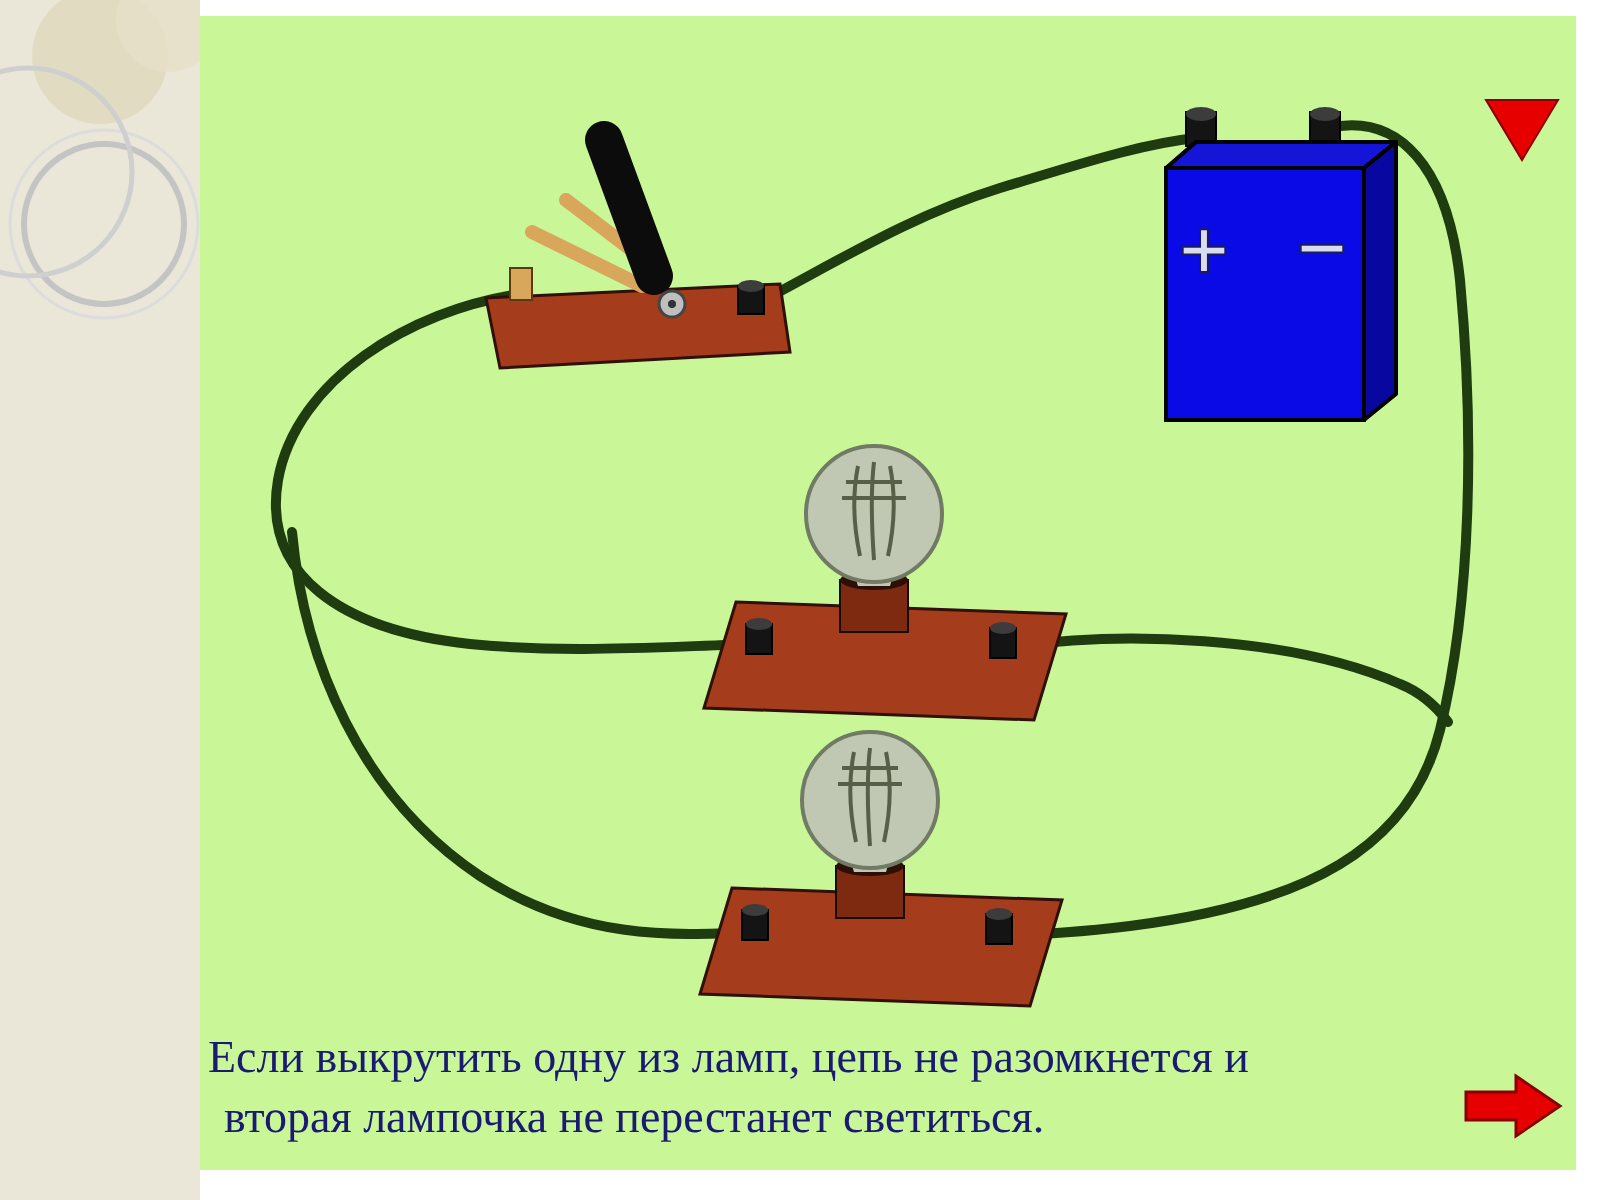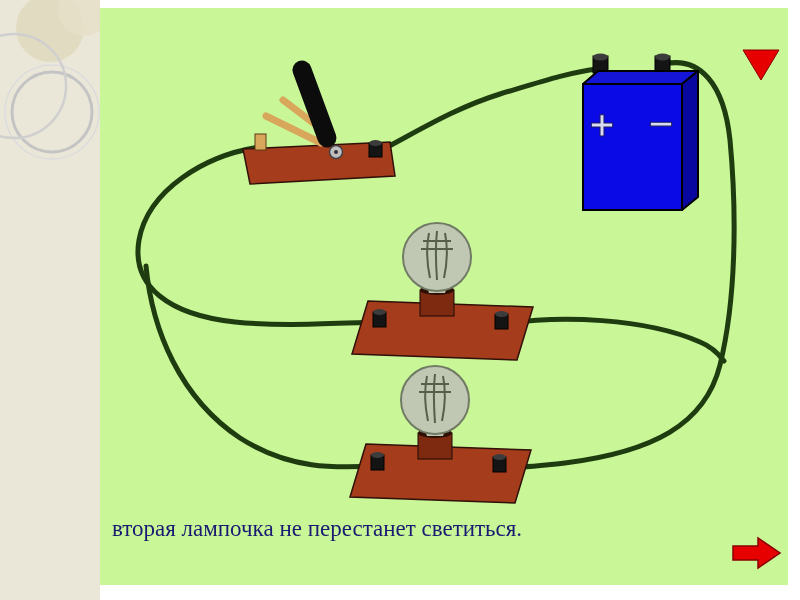--- a/index.html
+++ b/index.html
@@ -112,16 +112,17 @@
         <path d="M 421 384 h 28"></path>
         <path d="M 419 392 h 32"></path>
       </g>
     </g>
 
     <polygon fill="#e60000" points="743,50 779,50 761,80" stroke="#8a0000" stroke-width="1"></polygon>
     <polygon fill="#e60000" points="733,546 758,546 758,538 780,553 758,568 758,560 733,560" stroke="#8a0000" stroke-width="1.5"></polygon>
   </svg>
 
   <div class="caption">
+    <div class="l1">Если выкрутить одну из ламп, цепь не разомкнется и</div>
     <div class="l2">вторая лампочка не перестанет светиться.</div>
   </div>
 
 </div>
 
 </body></html>

